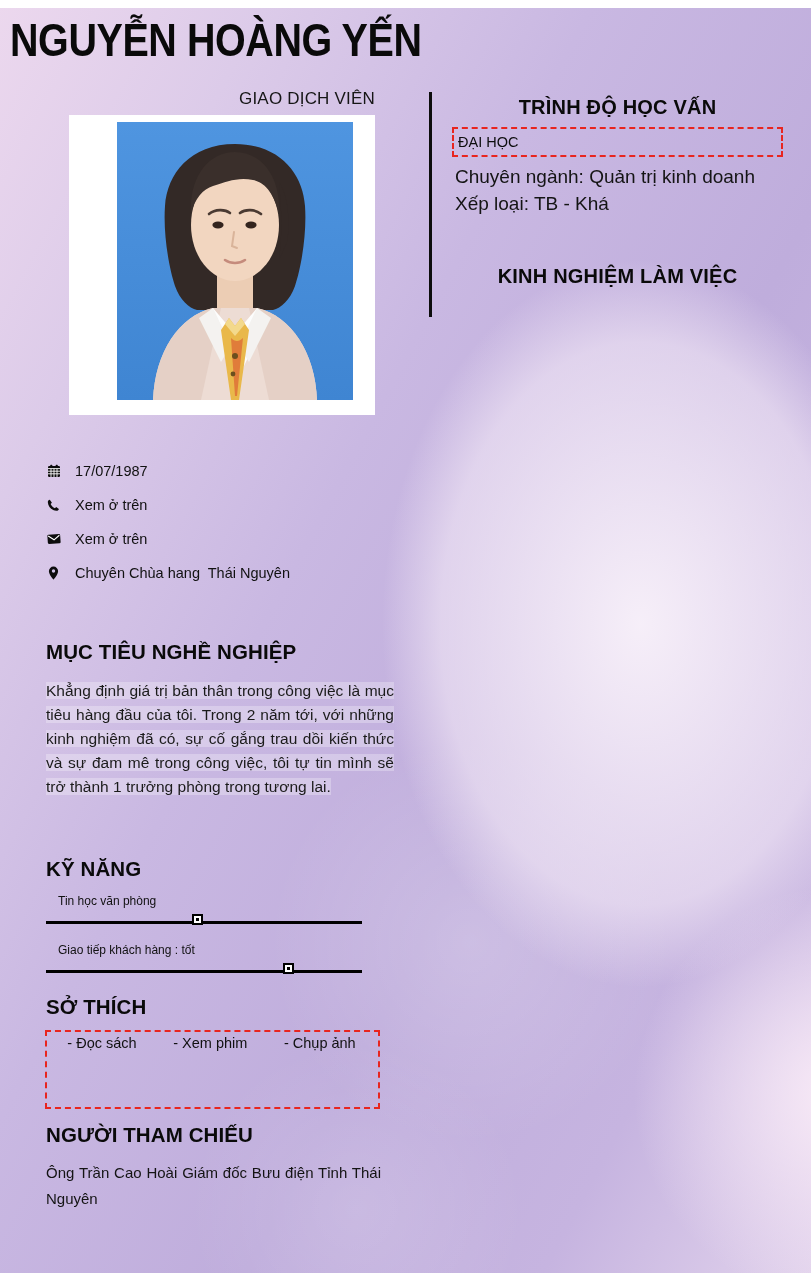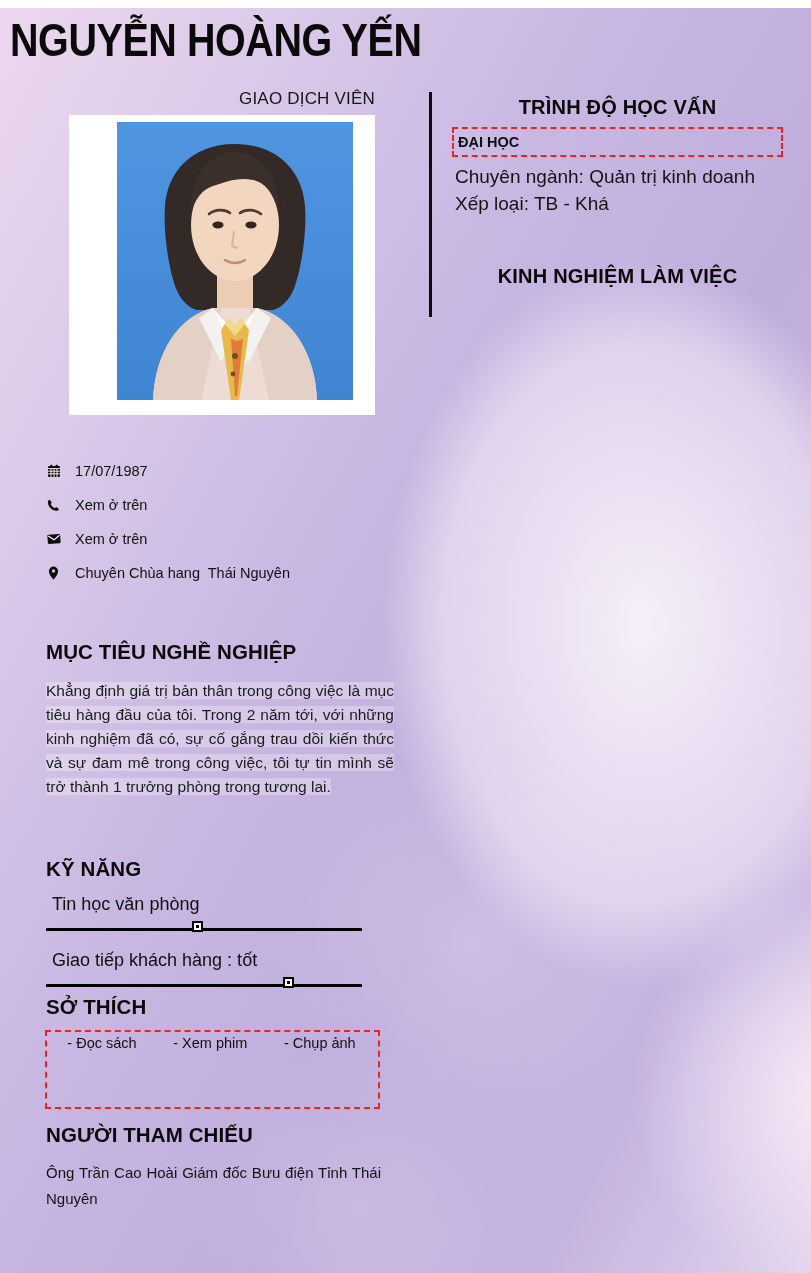--- a/index.html
+++ b/index.html
@@ -47,21 +47,21 @@
   .right-col-heading {
     position:absolute; left:452px; width:331px; text-align:center;
     font-size:20px; font-weight:700; color:#0a0a0a; letter-spacing:0.2px;
   }
   .edu-heading { top:96px; }
   .exp-heading { top:265px; }
 
   .edu-degree-box {
     position:absolute; left:452px; top:127px; width:331px; height:30px;
     border:2px dashed #e8251f; display:flex; align-items:center; padding-left:4px;
-    font-size:14.5px; font-weight:700; color:#0d0d0d;
+    font-size:14.5px; font-weight:400; color:#0d0d0d;
   }
   .edu-line { position:absolute; left:455px; width:328px; font-size:19px; color:#141414; }
   .edu-major { top:166px; }
   .edu-grade { top:193px; }
 
   .contact { position:absolute; left:46px; top:454px; width:340px; }
   .contact-row { display:flex; align-items:center; height:34px; }
   .contact-row .c-icon { width:15px; height:15px; flex:0 0 15px; margin-right:14px; display:flex; align-items:center; justify-content:center; }
   .contact-row .c-icon svg { display:block; }
   .contact-row .c-text { font-size:14.5px; color:#111; white-space:pre; }
@@ -72,21 +72,21 @@
   }
 
   .objective-text {
     position:absolute; left:46px; top:679px; width:348px;
     font-size:15.5px; line-height:24px; text-align:justify; color:#1b1b1b;
   }
   .objective-text .hl { background:rgba(255,255,255,0.28); }
 
   .skills { position:absolute; left:46px; top:894px; width:322px; }
   .skill-item { margin-bottom:13px; }
-  .skill-label { font-size:18px; color:#111; margin-left:6px; margin-bottom:7px; }
+  .skill-label { font-size:12px; color:#111; margin-left:12px; margin-bottom:7px; }
   .skill-bar { position:relative; width:316px; height:15px; }
   .skill-line { position:absolute; left:0; right:0; top:6px; height:3px; background:#000; }
   .skill-handle {
     position:absolute; top:1px; width:7px; height:7px;
     background:#000; border:2px solid #fff; outline:2px solid #000; cursor:pointer;
   }
 
   .hobby-box {
     position:absolute; left:45px; top:1030px; width:335px; height:79px;
     border:2px dashed #e8251f; padding:3px 4px 0 2px;

